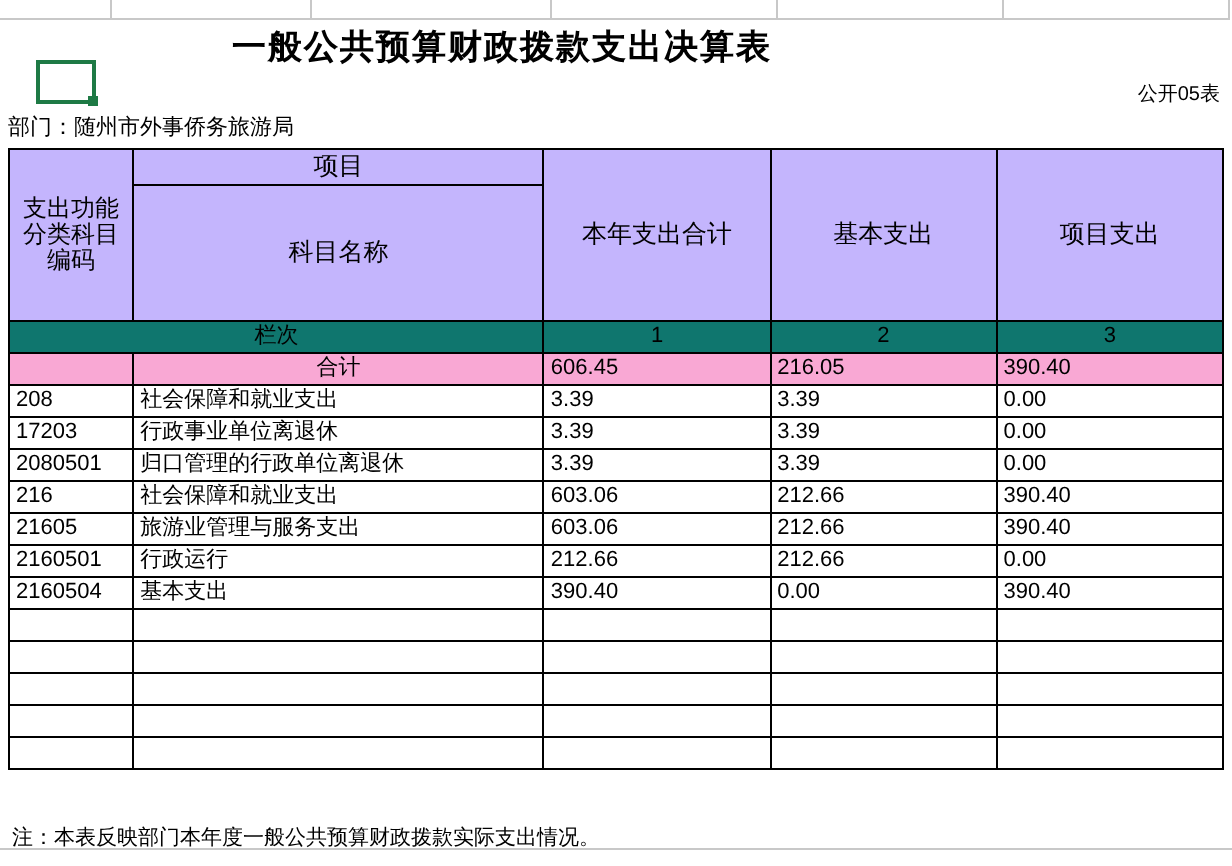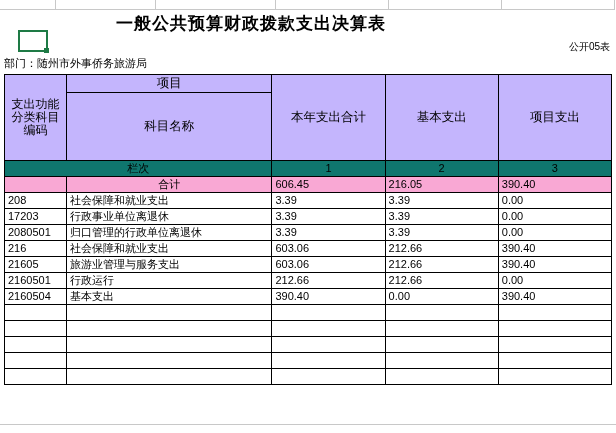--- a/index.html
+++ b/index.html
@@ -298,15 +298,16 @@
       <tr class="empty-row">
         <td></td>
         <td></td>
         <td></td>
         <td></td>
         <td></td>
       </tr>
     </tbody>
   </table>
 
+  <div class="note">注：本表反映部门本年度一般公共预算财政拨款实际支出情况。</div>
 
   <div class="bottom-strip"></div>
 </div>
 
 </body></html>

